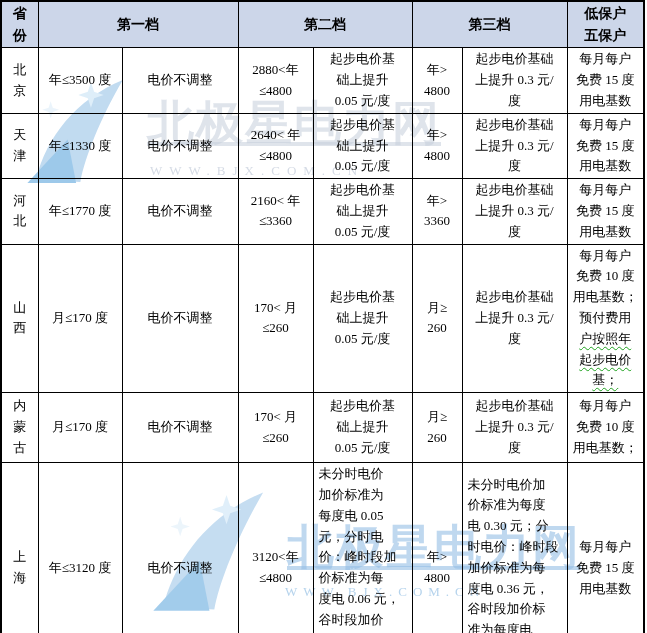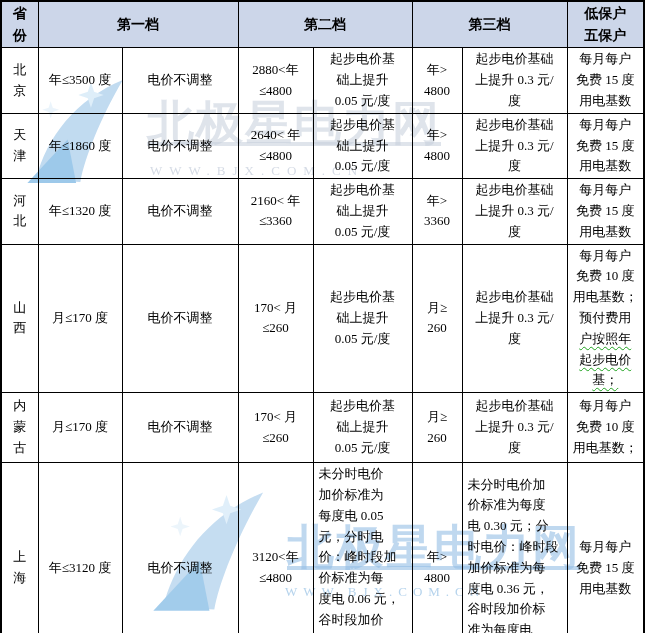--- a/index.html
+++ b/index.html
@@ -108,41 +108,41 @@
 上提升 0.3 元/
 度</td>
       <td>每月每户
 免费 15 度
 用电基数</td>
     </tr>
 
     <tr class="r-tj">
       <td>天
 津</td>
-      <td>年≤1860 度</td>
+      <td>年≤1330 度</td>
       <td>电价不调整</td>
       <td>2640&lt; 年
 ≤4800</td>
       <td>起步电价基
 础上提升
 0.05 元/度</td>
       <td>年&gt;
 4800</td>
       <td>起步电价基础
 上提升 0.3 元/
 度</td>
       <td>每月每户
 免费 15 度
 用电基数</td>
     </tr>
 
     <tr class="r-hb">
       <td>河
 北</td>
-      <td>年≤1320 度</td>
+      <td>年≤1770 度</td>
       <td>电价不调整</td>
       <td>2160&lt; 年
 ≤3360</td>
       <td>起步电价基
 础上提升
 0.05 元/度</td>
       <td>年&gt;
 3360</td>
       <td>起步电价基础
 上提升 0.3 元/

